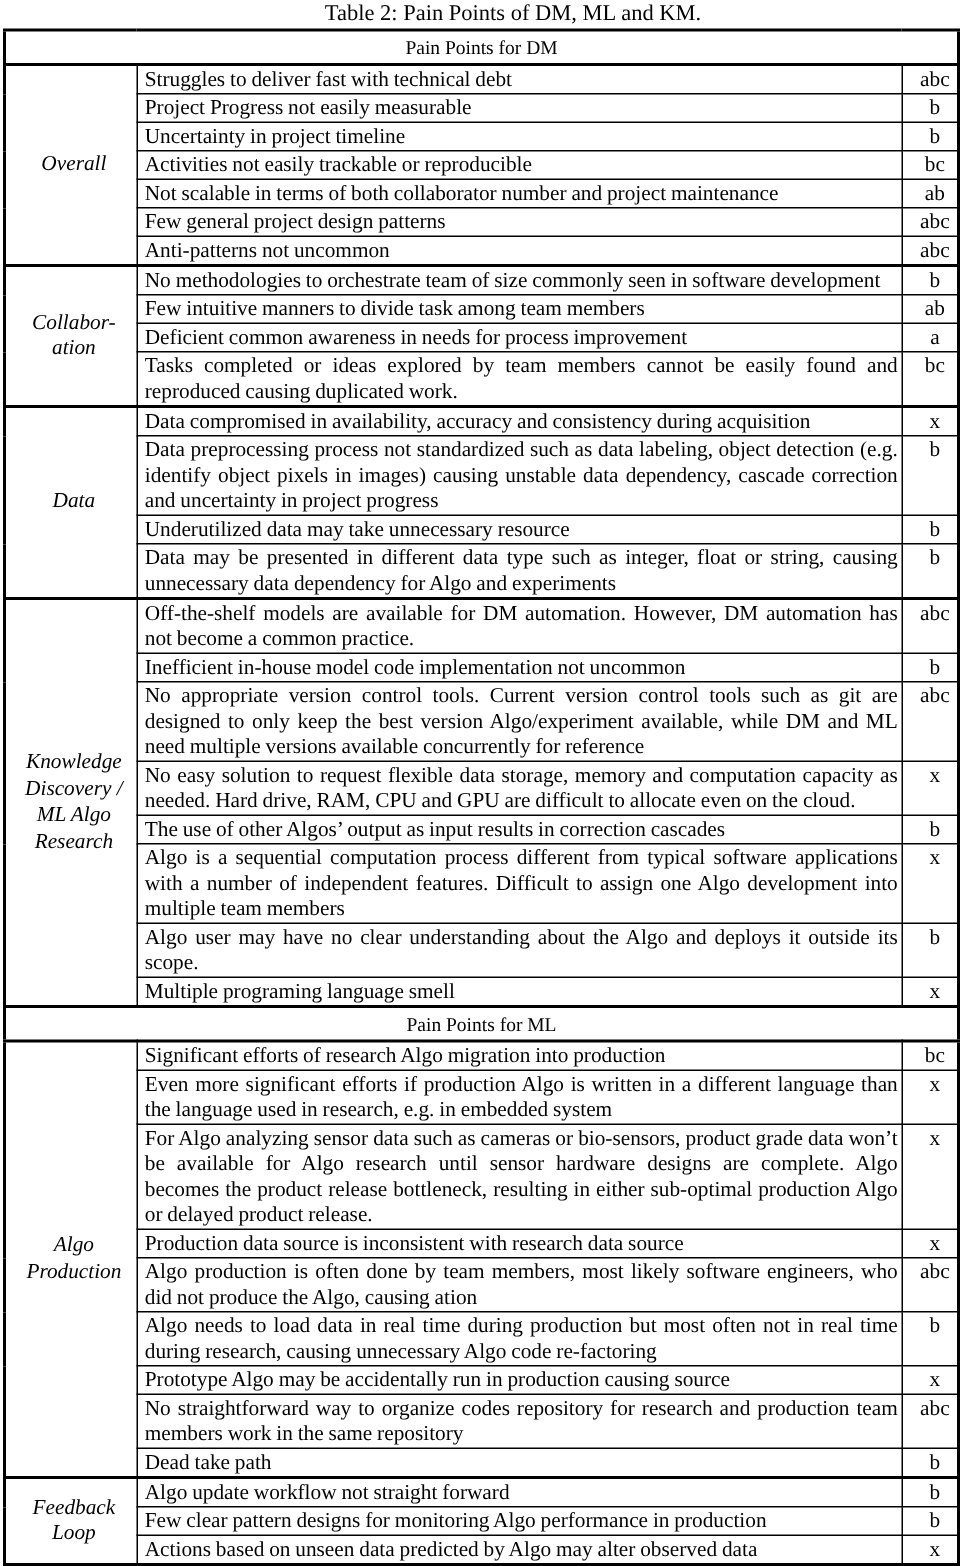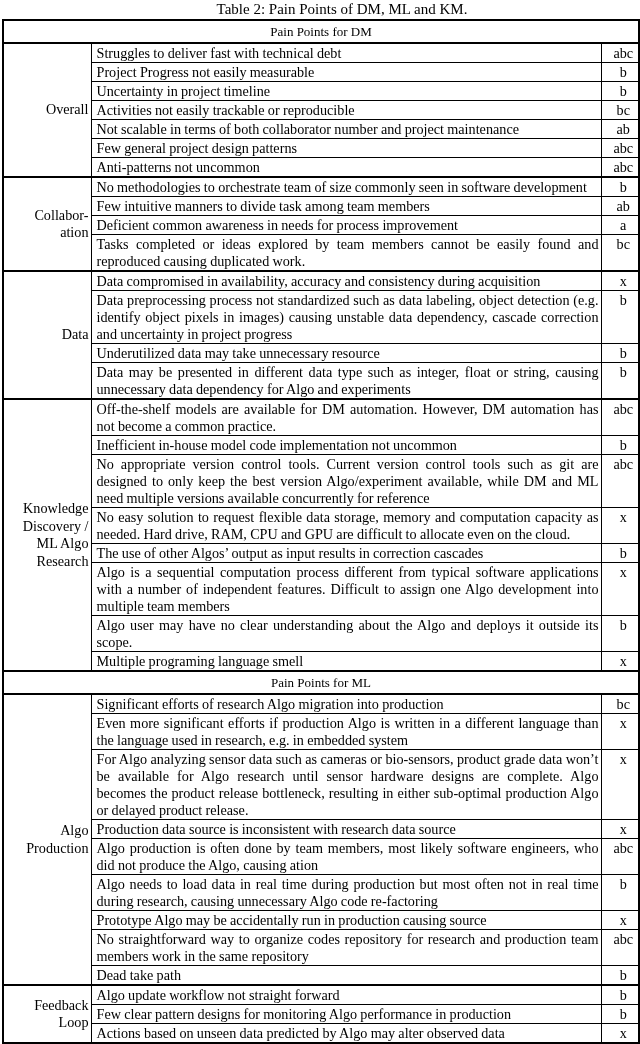--- a/index.html
+++ b/index.html
@@ -39,24 +39,25 @@
     border: 1px solid #000000;
     font-size: 14.2px;
     line-height: 17px;
     color: #000000;
     padding: 0;
     vertical-align: top;
     overflow: hidden;
   }
   td.cat {
     vertical-align: middle;
-    text-align: right;
+    text-align: center;
     padding: 0 2px 0 6px;
     white-space: pre-line;
     line-height: 17.5px;
+    font-style: italic;
   }
   td.desc {
     text-align: justify;
     padding: 0.5px 2px 0.5px 5px;
     word-spacing: -0.3px;
   }
   td.code {
     padding: 0.5px 1px 0.5px 8px;
     text-align: center;
     font-family: Liberation Serif, serif;

